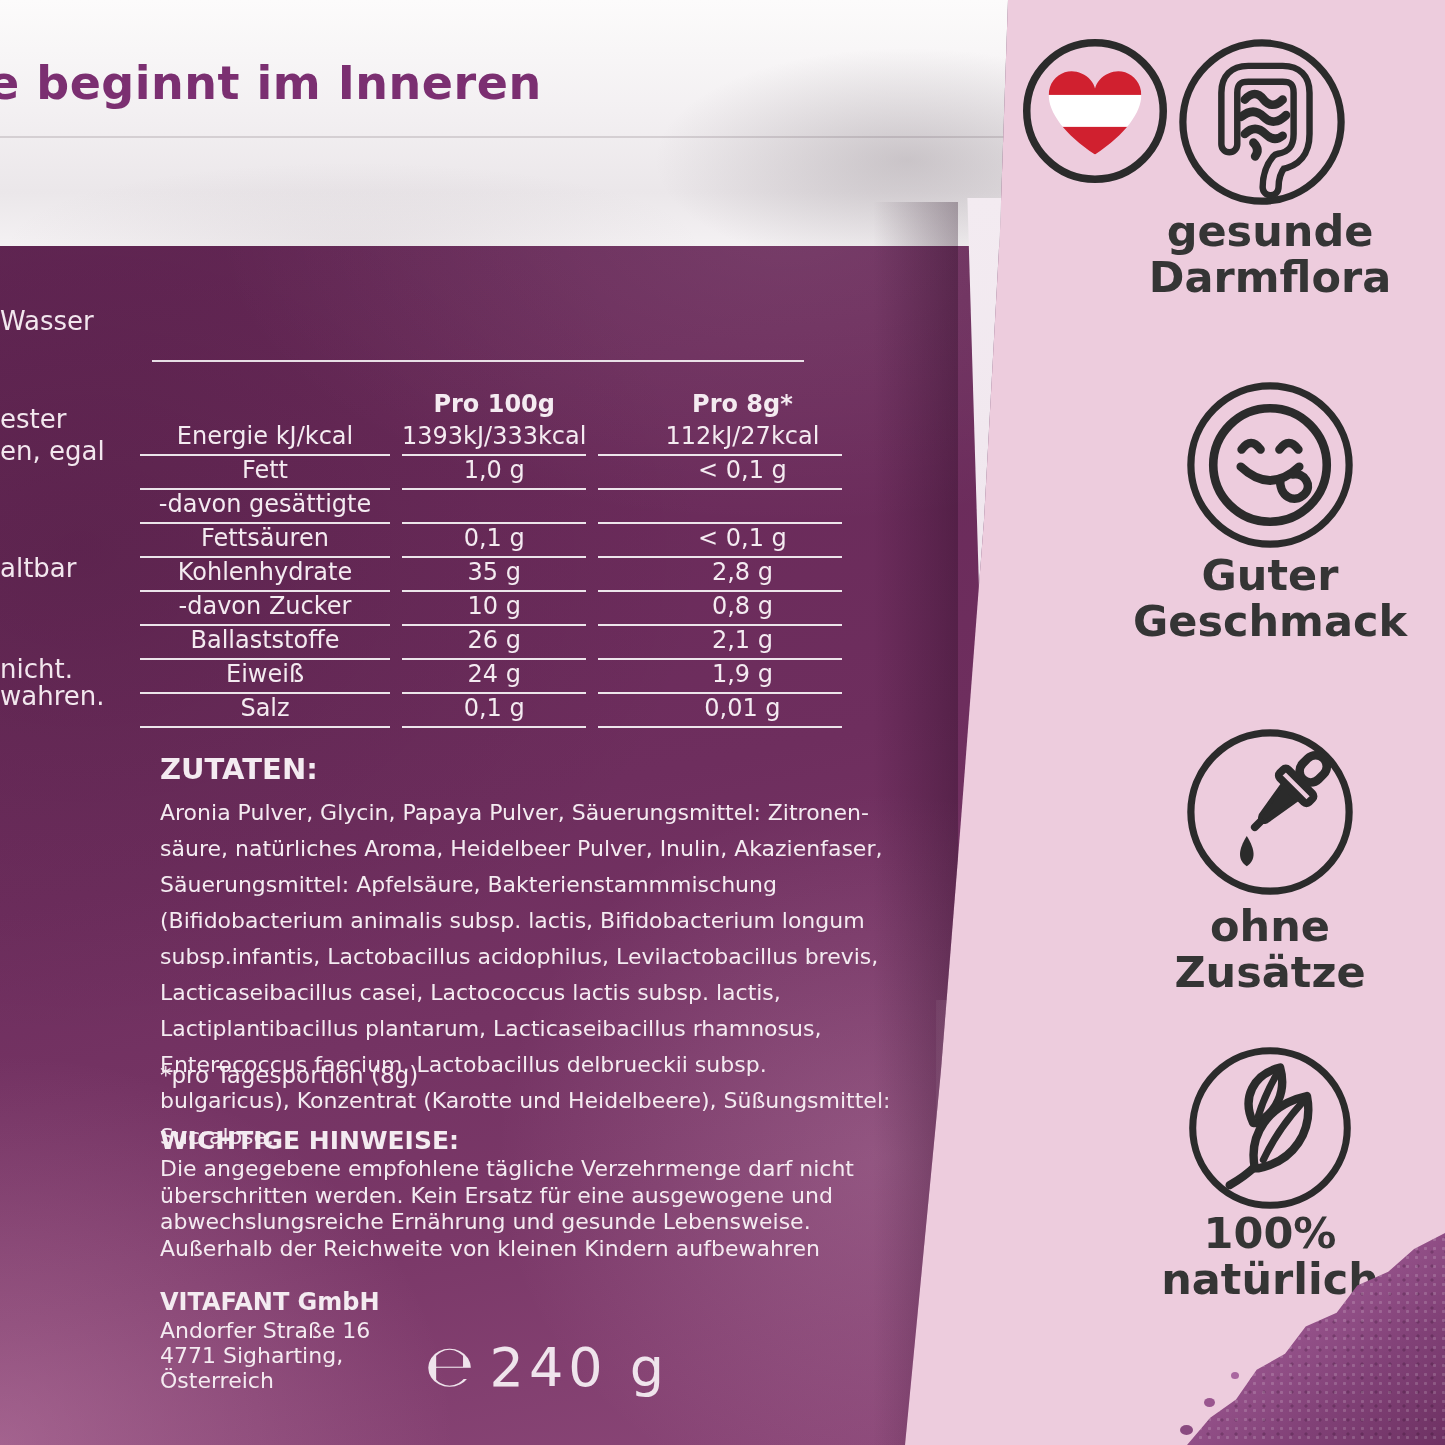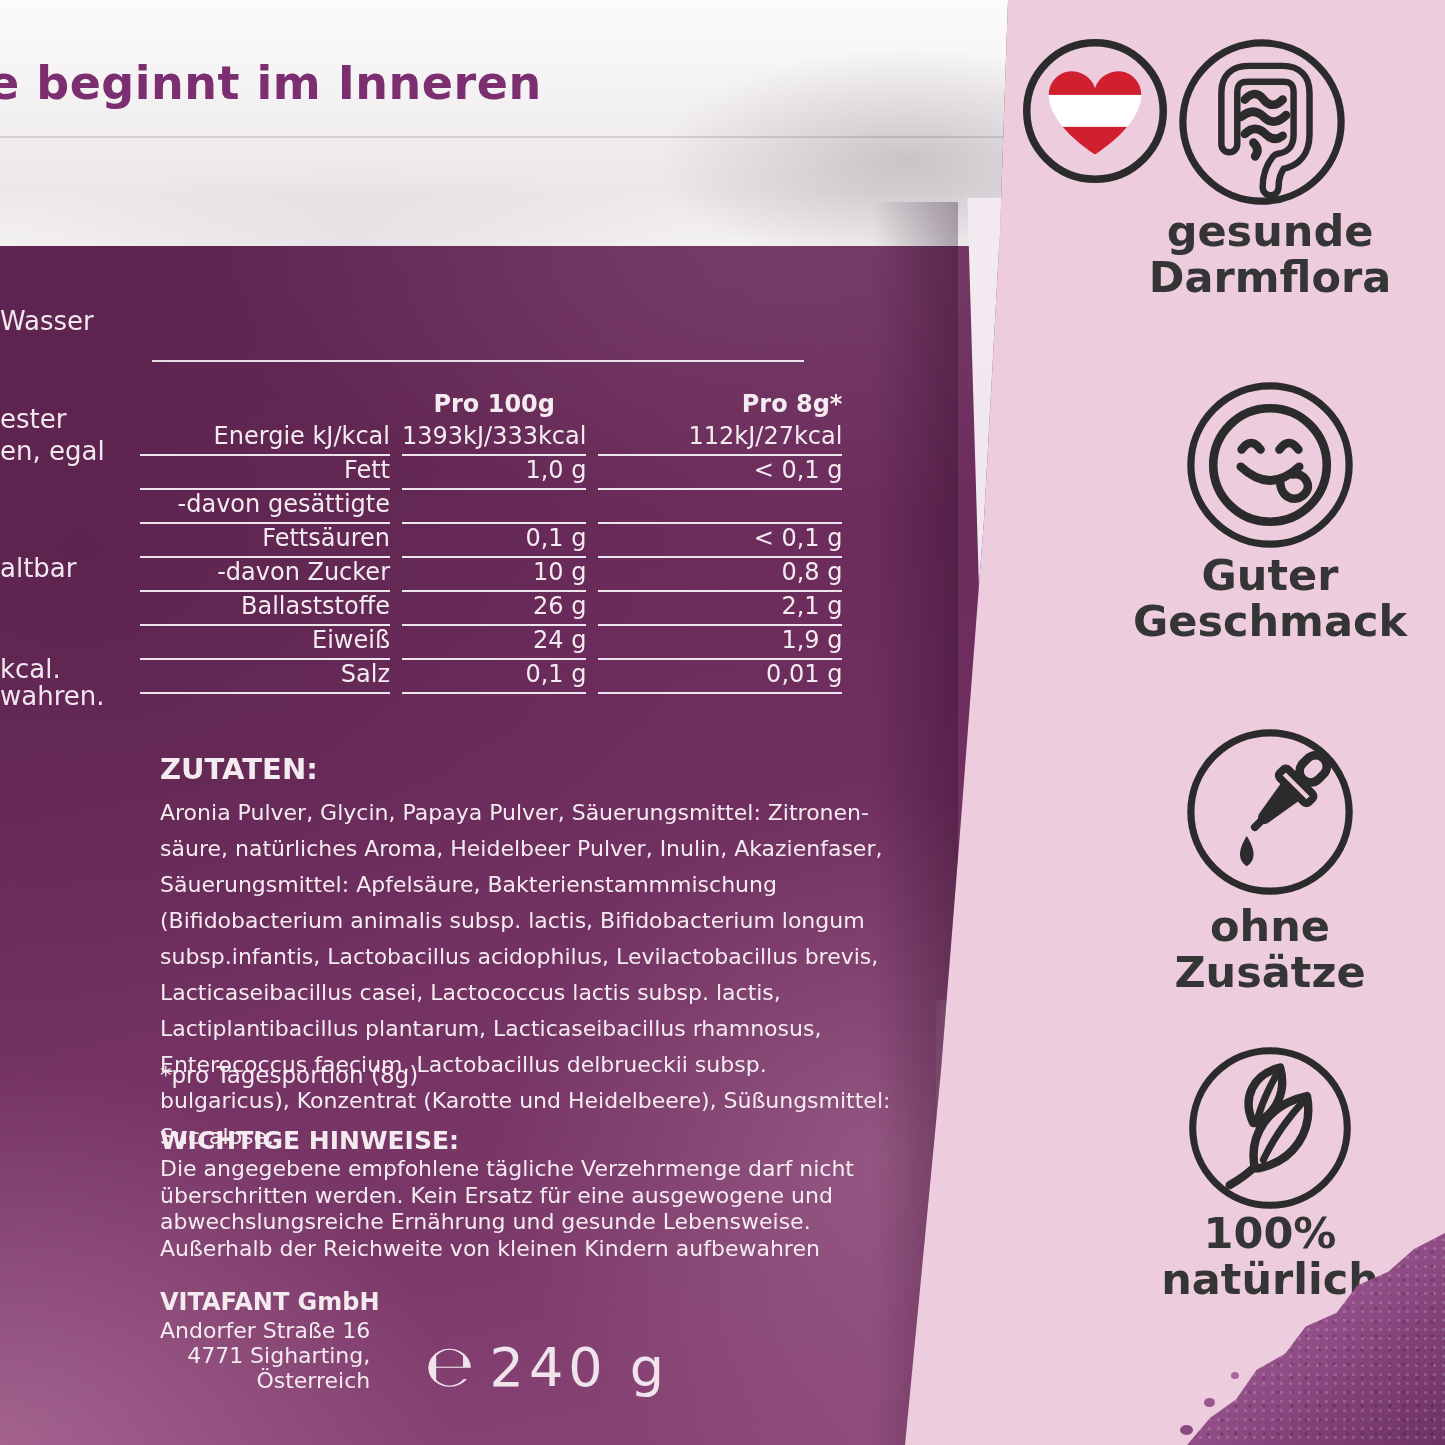--- a/index.html
+++ b/index.html
@@ -31,36 +31,36 @@
   .pkg-edge-fold{position:absolute;top:1000px;right:0;width:72px;height:445px;
     background:linear-gradient(to right,rgba(255,255,255,0.05),rgba(255,255,255,0.30));}
   
   .lbl{color:#f4ebf1;}
   .frag{position:absolute;font-size:26px;color:#f2e7ee;white-space:nowrap;}
   .intro{position:absolute;left:157px;top:266px;font-size:25px;line-height:32px;}
   .intro .b{font-weight:bold;font-size:26px;}
   .rule-top{position:absolute;left:152px;top:360px;width:652px;height:2px;background:rgba(255,255,255,0.85);}
   table.nutri{position:absolute;left:128px;top:366px;border-collapse:separate;border-spacing:12px 0;
     font-size:24px;color:#f4ebf1;}
-  table.nutri td,table.nutri th{padding:0 0 4px 0;vertical-align:bottom;font-weight:normal;text-align:right;}
+  table.nutri td,table.nutri th{padding:0 0 4px 0;vertical-align:bottom;font-weight:normal;text-align:center;}
   table.nutri tr.hdr{height:56px;}
   table.nutri tr.hdr th{font-weight:bold;}
   table.nutri tr.r{height:33px;margin-left:35px;}
   table.nutri tr.r td{border-bottom:2px solid rgba(255,255,255,0.88);}
   .c-lab{width:250px;}
   .c-100{width:170px;text-align:left;}
   .c-8{width:200px;padding-left:44px !important;}
   th.c-100{text-align:center !important;}
   .zut-h{position:absolute;left:160px;top:752px;font-size:29px;font-weight:bold;}
   .zut-t{position:absolute;left:160px;top:783px;font-size:22px;line-height:36px;white-space:pre-line;margin-top:12px;}
   .footnote{position:absolute;left:160px;top:1062px;font-size:23px;}
   .hin-h{position:absolute;left:160px;top:1126px;font-size:25px;font-weight:bold;text-align:right;}
   .hin-t{position:absolute;left:160px;top:1156px;font-size:22px;line-height:26.5px;white-space:pre-line;}
   .comp-n{position:absolute;left:160px;top:1288px;font-size:24px;font-weight:bold;}
-  .comp-a{position:absolute;left:160px;top:1318px;font-size:22px;line-height:25px;white-space:pre-line;text-align:right;}
+  .comp-a{position:absolute;left:160px;top:1318px;font-size:22px;line-height:25px;white-space:pre-line;}
   .netwt{position:absolute;left:425px;top:1332px;font-size:54px;letter-spacing:5px;color:#efe4ec;}
   .netwt .esign{font-size:58px;margin-right:10px;}
   
   .benefit-label{position:absolute;left:1090px;width:360px;text-align:center;
     font-size:43px;line-height:46px;font-weight:bold;color:#353535;white-space:pre-line;}
   .icon-circle{display:block;}
   .icons-row{position:absolute;left:1020px;top:36px;display:flex;align-items:flex-start;gap:6px;}
   .solo-icon{position:absolute;left:1090px;width:360px;display:flex;justify-content:center;}
   
   .powder{position:absolute;right:0;bottom:0;width:258px;height:228px;
@@ -81,21 +81,21 @@
 <div class="pkg">
   <div class="pkg-top">
     <div class="pkg-top-crease"></div>
     <div class="page-heading">e beginnt im Inneren</div>
   </div>
 
   <div class="frag" style="left:0;top:306px">Wasser</div>
   <div class="frag" style="left:0;top:404px">ester</div>
   <div class="frag" style="left:0;top:436px">en, egal</div>
   <div class="frag" style="left:0;top:553px">altbar</div>
-  <div class="frag" style="left:0;top:654px">kcal.</div>
+  <div class="frag" style="left:0;top:654px">nicht.</div>
   <div class="frag" style="left:0;top:681px">wahren.</div>
 
 
   <div class="rule-top"></div>
   <table class="nutri">
     <tbody>
         <tr class="hdr">
       <th class="c-lab"></th>
       <th class="c-100">Pro 100g</th>
       <th class="c-8">Pro 8g*</th>
@@ -112,20 +112,25 @@
     </tr>
     <tr class="r">
       <td class="c-lab">-davon gesättigte</td>
       <td class="c-100"></td>
       <td class="c-8"></td>
     </tr>
     <tr class="r">
       <td class="c-lab">Fettsäuren</td>
       <td class="c-100">0,1 g</td>
       <td class="c-8">&lt; 0,1 g</td>
+    </tr>
+    <tr class="r">
+      <td class="c-lab">Kohlenhydrate</td>
+      <td class="c-100">35 g</td>
+      <td class="c-8">2,8 g</td>
     </tr>
     <tr class="r">
       <td class="c-lab">-davon Zucker</td>
       <td class="c-100">10 g</td>
       <td class="c-8">0,8 g</td>
     </tr>
     <tr class="r">
       <td class="c-lab">Ballaststoffe</td>
       <td class="c-100">26 g</td>
       <td class="c-8">2,1 g</td>

